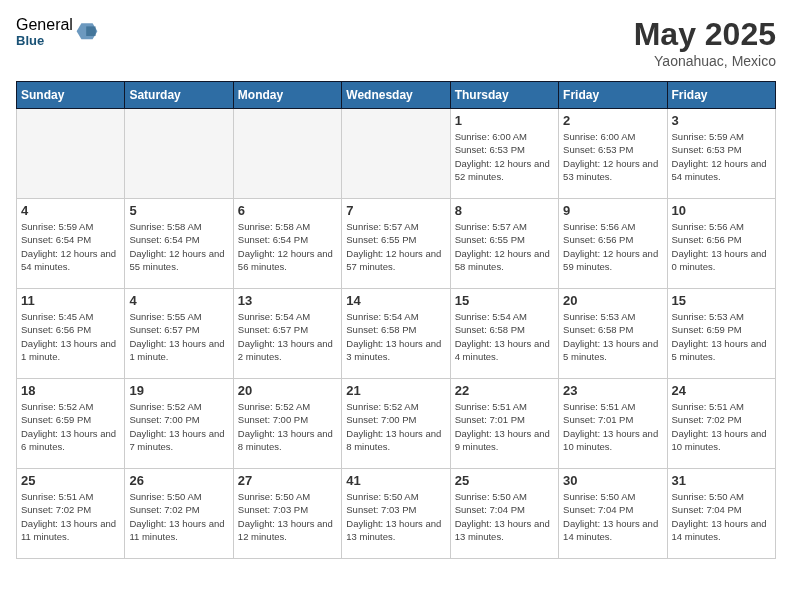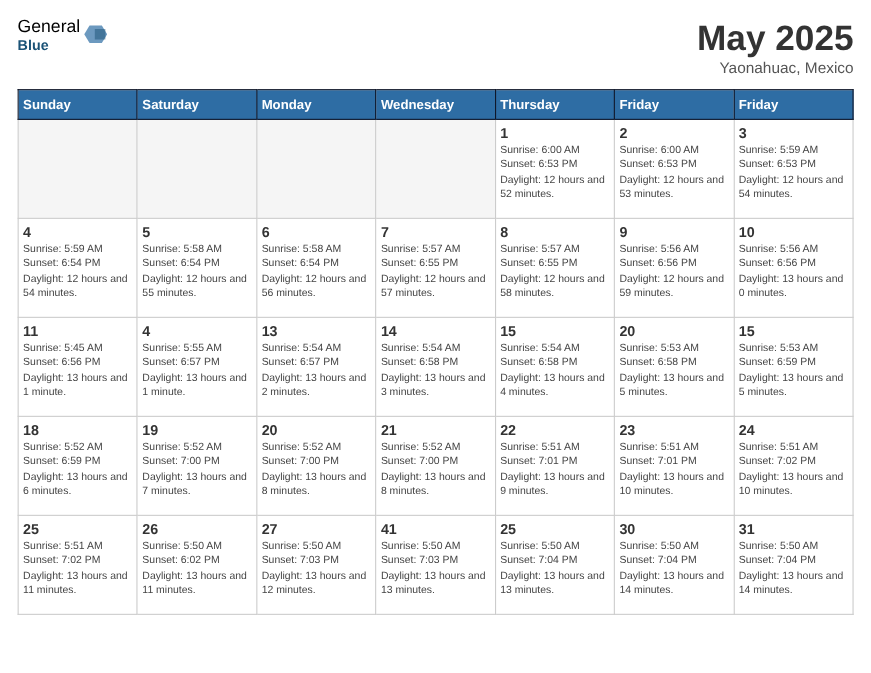--- a/index.html
+++ b/index.html
@@ -298,21 +298,21 @@
         <td>
           <span class="day-num">25</span>
           <div class="day-info">Sunrise: 5:51 AM
 Sunset: 7:02 PM
 Daylight: 13 hours
 and 11 minutes.</div>
         </td>
         <td>
           <span class="day-num">26</span>
           <div class="day-info">Sunrise: 5:50 AM
-Sunset: 6:02 PM
+Sunset: 7:02 PM
 Daylight: 13 hours
 and 11 minutes.</div>
         </td>
         <td>
           <span class="day-num">27</span>
           <div class="day-info">Sunrise: 5:50 AM
 Sunset: 7:03 PM
 Daylight: 13 hours
 and 12 minutes.</div>
         </td>

